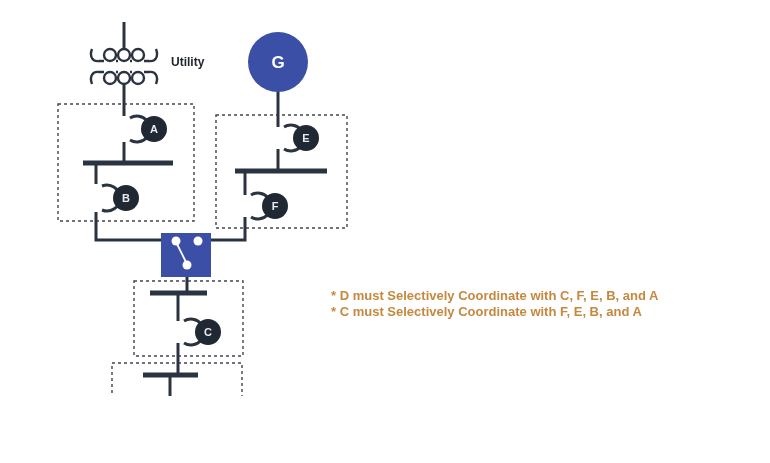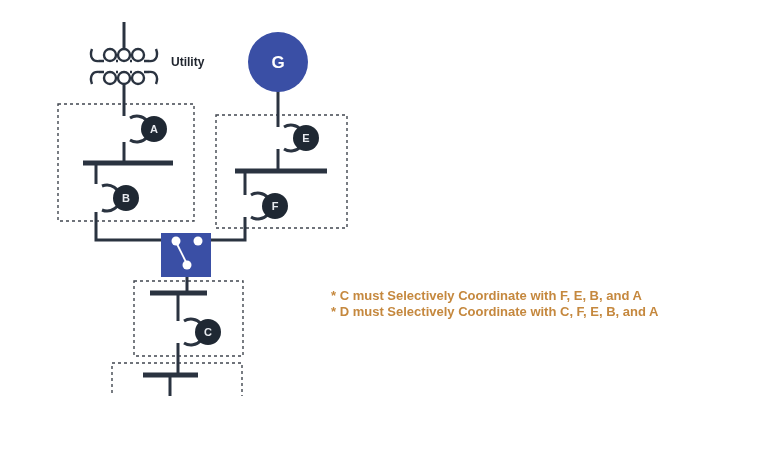--- a/index.html
+++ b/index.html
@@ -111,16 +111,16 @@
     </g>
 
     <g>
       <path class="arc" d="M176,403 A13,13 0 1 1 176,425"></path>
       <circle cx="200" cy="414" r="13" fill="#1f2833"></circle>
       <text class="breaker-letter" x="200" y="418">D</text>
     </g>
   </svg>
 
   <div class="notes">
+    <div>* D must Selectively Coordinate with C, F, E, B, and A</div>
     <div>* C must Selectively Coordinate with F, E, B, and A</div>
-    <div>* D must Selectively Coordinate with C, F, E, B, and A</div>
   </div>
 </div>
 
 </body></html>

